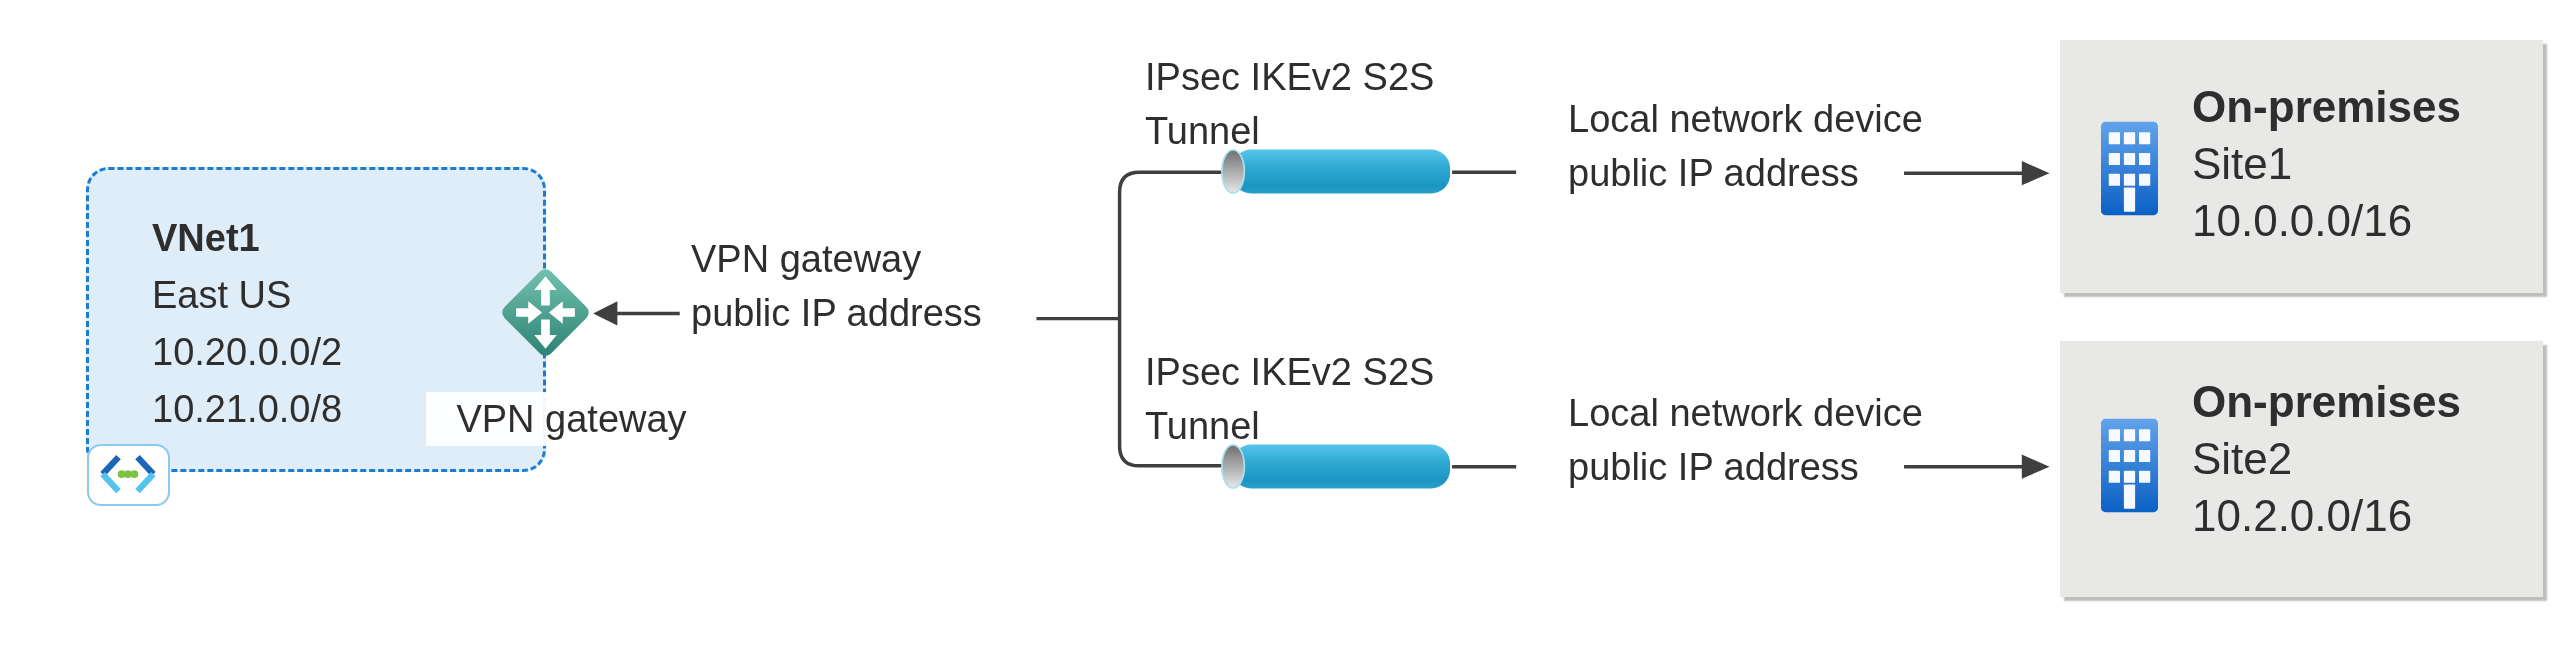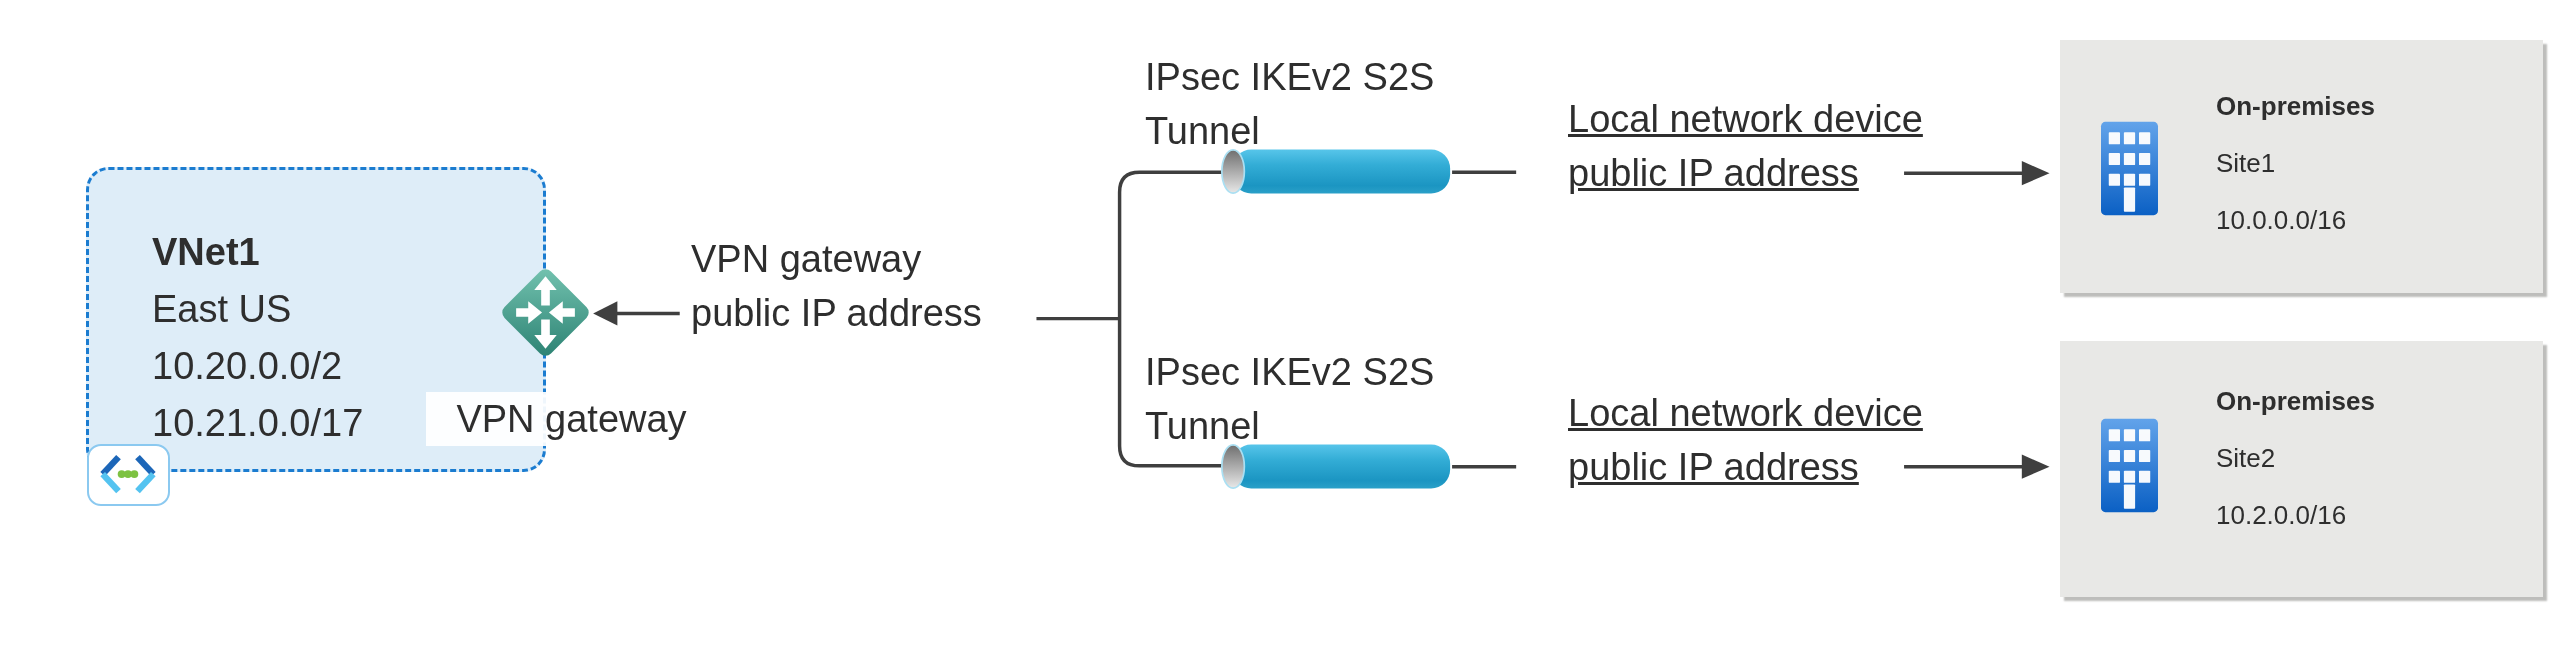--- a/index.html
+++ b/index.html
@@ -8,21 +8,21 @@
     font-family:"Liberation Sans", sans-serif;color:#2e2e2e;
   }
   svg{display:block;}
   .connectors{position:absolute;left:0;top:0;width:2576px;height:652px;}
 
   
   .vnet-box{
     position:absolute;left:86px;top:167px;width:460px;height:305px;box-sizing:border-box;
     background:#deedf8;border:3.5px dashed #1b7cd0;border-radius:22.5px;
   }
-  .vnet-text{position:absolute;left:152px;top:224px;font-size:38px;line-height:57px;white-space:nowrap;}
+  .vnet-text{position:absolute;left:152px;top:210px;font-size:38px;line-height:57px;white-space:nowrap;}
   .bold{font-weight:bold;}
 
   .vnet-icon{
     position:absolute;left:87px;top:444px;width:83px;height:62px;box-sizing:border-box;
     background:#ffffff;border:2.6px solid #8bc9f0;border-radius:14px;
   }
 
   .gw-icon{position:absolute;left:498px;top:265px;width:95px;height:95px;}
 
   .gw-label{
@@ -35,36 +35,36 @@
   .gw-ip{position:absolute;left:691px;top:232px;font-size:38px;line-height:54px;white-space:nowrap;}
 
   .tunnel-label{position:absolute;width:381px;text-align:left;font-size:38px;line-height:54px;white-space:nowrap;}
   .tunnel-label.t1{left:1145px;top:50px;}
   .tunnel-label.t2{left:1145px;top:345px;}
 
   .tunnel{position:absolute;width:230px;height:45px;}
   .tunnel.t1{left:1221px;top:149px;}
   .tunnel.t2{left:1221px;top:444px;}
 
-  .device-label{position:absolute;font-size:38px;line-height:54px;white-space:nowrap;text-decoration:underline;}
+  .device-label{position:absolute;font-size:38px;line-height:54px;white-space:nowrap;}
   .device-label.t1{left:1568px;top:92px;}
   .device-label.t2{left:1568px;top:386px;}
 
   .site-box{
     position:absolute;left:2060px;width:483px;background:#e8e8e6;
     box-shadow:4.3px 4.3px 1.7px #bdbdbb;
   }
   .site-box.s1{top:40px;height:253px;}
   .site-box.s2{top:341px;height:256px;}
 
   .building{position:absolute;left:2100px;width:59px;height:95px;}
   .building.s1{top:121px;}
   .building.s2{top:418px;}
 
-  .site-text{position:absolute;left:2192px;font-size:26px;line-height:57px;white-space:nowrap;margin-left:24px;}
+  .site-text{position:absolute;left:2192px;font-size:44px;line-height:57px;white-space:nowrap;}
   .site-text.s1{top:78px;}
   .site-text.s2{top:373px;}
 </style>
 </head>
 <body>
 
 <div class="canvas">
 
   <svg width="0" height="0" style="position:absolute">
     <defs>
@@ -104,21 +104,21 @@
       <polygon points="2366,200 2334,186 2334,214"></polygon>
       <polygon points="2366,539 2334,525 2334,553"></polygon>
     </g>
   </svg>
 
   <div class="vnet-box"></div>
   <div class="vnet-text">
     <div class="bold">VNet1</div>
     <div>East US</div>
     <div>10.20.0.0/2</div>
-    <div>10.21.0.0/17</div>
+    <div>10.21.0.0/8</div>
   </div>
 
   <div class="vnet-icon">
     <svg viewBox="0 0 96 72" width="78" height="57">
       <g fill="none" stroke-width="8">
         <path d="M36,14 L16,35.5" stroke="#1c66b8"></path>
         <path d="M16,35.5 L36,57" stroke="#54c3f0"></path>
         <path d="M60,14 L80,35.5" stroke="#1c66b8"></path>
         <path d="M80,35.5 L60,57" stroke="#54c3f0"></path>
       </g>

